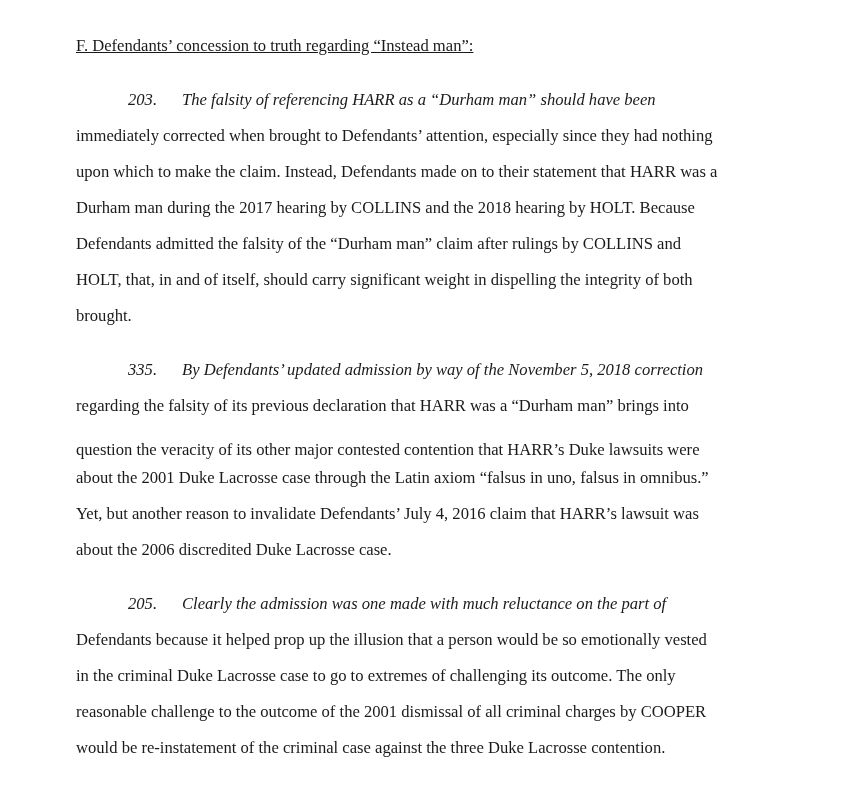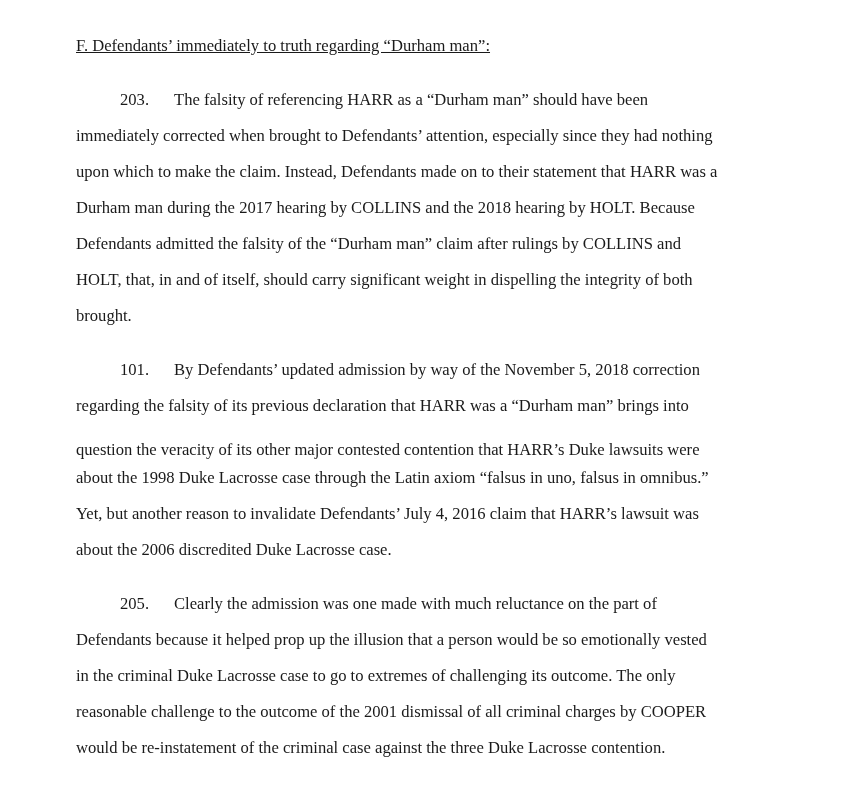--- a/index.html
+++ b/index.html
@@ -1,43 +1,43 @@
 <!DOCTYPE html>
 <html><head>
   <meta charset="utf-8">
   <style>
     html, body { margin: 0; padding: 0; background: #ffffff; }
     body { width: 850px; height: 796px; overflow: hidden; position: relative;
       font-family: "Liberation Serif", serif; color: #1a1a1a; font-size: 16.6px; }
     .heading { position: absolute; left: 76px; top: 36px; text-decoration: underline; white-space: nowrap; }
     .line { position: absolute; left: 76px; white-space: nowrap; line-height: 20px; }
     .num { display: inline-block; width: 54px; }
-    .first { left: 120px; }
+    .first { left: 128px; font-style: italic; }
   </style>
 </head>
 <body>
 
 <div>
-  <div class="heading">F.  Defendants’ immediately to truth regarding “Durham man”:</div>
+  <div class="heading">F.  Defendants’ concession to truth regarding “Instead man”:</div>
 
   <div>
     <div class="line first" style="top:90px"><span class="num">203.</span><span>The falsity of referencing HARR as a “Durham man” should have been</span></div>
     <div class="line" style="top:126px">immediately corrected when brought to Defendants’ attention, especially since they had nothing</div>
     <div class="line" style="top:162px">upon which to make the claim.  Instead, Defendants made on to their statement that HARR was a</div>
     <div class="line" style="top:198px">Durham man during the 2017 hearing by COLLINS and the 2018 hearing by HOLT.  Because</div>
     <div class="line" style="top:234px">Defendants admitted  the falsity of the “Durham man” claim after rulings by COLLINS and</div>
     <div class="line" style="top:270px">HOLT, that, in and of itself, should carry significant weight in dispelling the integrity of both</div>
     <div class="line" style="top:306px">brought.</div>
   </div>
 
   <div>
-    <div class="line first" style="top:360px"><span class="num">101.</span><span>By Defendants’ updated admission by way of the November 5, 2018 correction</span></div>
+    <div class="line first" style="top:360px"><span class="num">335.</span><span>By Defendants’ updated admission by way of the November 5, 2018 correction</span></div>
     <div class="line" style="top:396px">regarding the falsity of its previous declaration that HARR was a “Durham man” brings into</div>
     <div class="line" style="top:440px">question the veracity of its other major contested contention that HARR’s Duke lawsuits were</div>
-    <div class="line" style="top:468px">about the 1998 Duke Lacrosse case through the Latin axiom “falsus in uno, falsus in omnibus.”</div>
+    <div class="line" style="top:468px">about the 2001 Duke Lacrosse case through the Latin axiom “falsus in uno, falsus in omnibus.”</div>
     <div class="line" style="top:504px">Yet, but another reason to invalidate Defendants’ July 4, 2016 claim that HARR’s lawsuit was</div>
     <div class="line" style="top:540px">about the 2006 discredited Duke Lacrosse case.</div>
   </div>
 
   <div>
     <div class="line first" style="top:594px"><span class="num">205.</span><span>Clearly the admission was one made with much reluctance on the part of</span></div>
     <div class="line" style="top:630px">Defendants because it helped prop up the illusion that a person would be so emotionally vested</div>
     <div class="line" style="top:666px">in the criminal Duke Lacrosse case to go to extremes of challenging its outcome.  The only</div>
     <div class="line" style="top:702px">reasonable challenge to the outcome of the 2001 dismissal of all criminal charges by COOPER</div>
     <div class="line" style="top:738px">would be re-instatement of the criminal case against the three Duke Lacrosse contention.</div>

